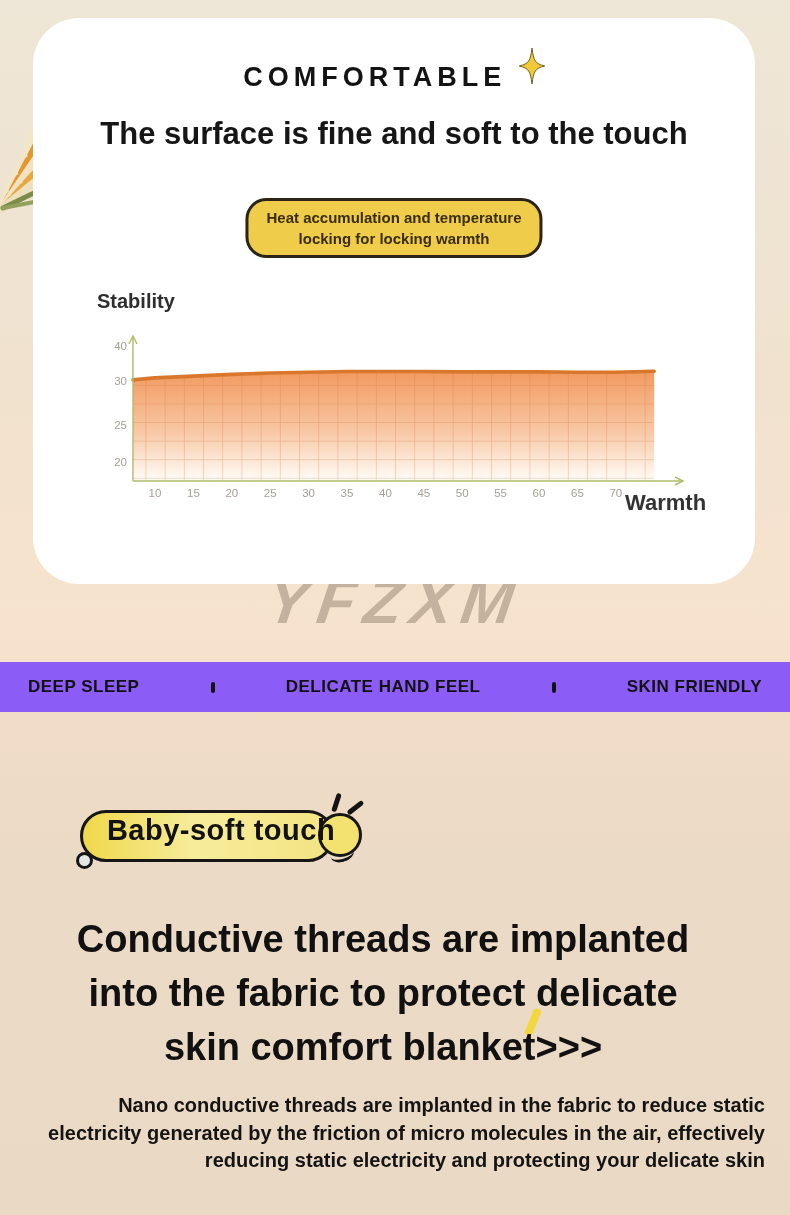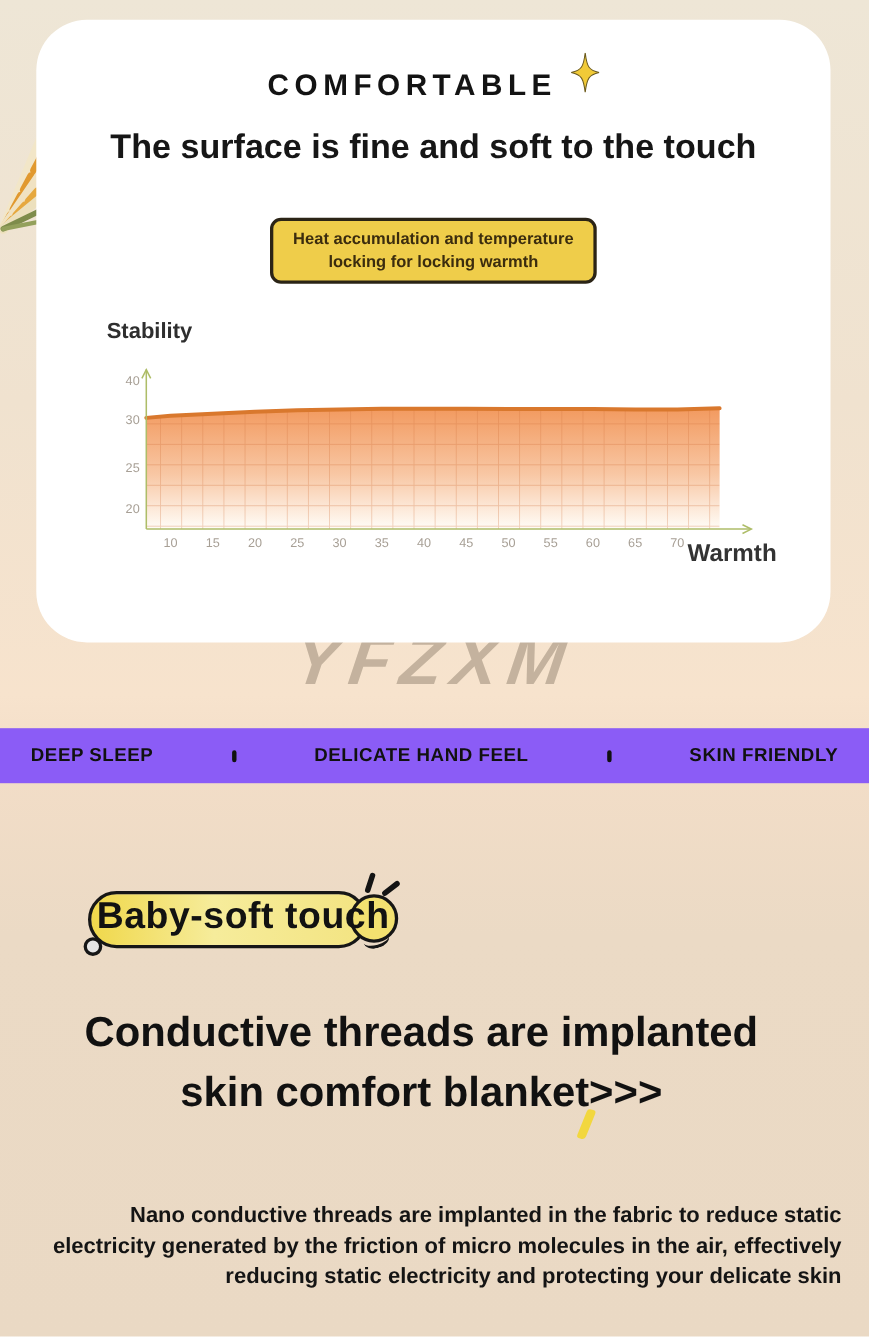--- a/index.html
+++ b/index.html
@@ -18,21 +18,21 @@
   .eyebrow{
     display:inline-block;font-size:27px;font-weight:800;letter-spacing:5px;
     color:#131313;vertical-align:middle;
   }
   .sparkle{display:inline-block;vertical-align:top;margin-left:8px;margin-top:-14px;}
   .headline{
     left:0;top:98px;width:100%;text-align:center;font-size:31px;font-weight:800;color:#161616;
   }
   .heat-badge{
     left:50%;top:180px;transform:translateX(-50%);
-    background:#efcd4a;border:3px solid #2b2416;border-radius:10px;
+    background:#efcd4a;border:3px solid #2b2416;border-radius:21px;
     padding:6px 18px;text-align:center;color:#3b2c0e;
     font-size:15px;font-weight:700;line-height:1.4;white-space:nowrap;
   }
   .chart-title{left:64px;top:272px;font-size:20px;font-weight:800;color:#2e2e2e;}
   .chart-svg{left:75px;top:312px;}
   .xaxis-title{left:592px;top:472px;font-size:22px;font-weight:800;color:#333;}
   
   .wheat{left:0;top:110px;z-index:1;}
   .watermark{
     left:0;top:566px;width:100%;text-align:center;z-index:1;
@@ -64,21 +64,21 @@
   }
   .antenna{position:absolute;width:4.5px;height:19px;background:#141414;border-radius:3px;}
   .antenna-1{right:24px;top:-17px;transform:rotate(18deg);}
   .antenna-2{right:5px;top:-12px;transform:rotate(52deg);}
   .baby-foot{
     position:absolute;left:-4px;bottom:-7px;width:11px;height:11px;border-radius:50%;
     border:3.5px solid #161616;background:#e6e6e6;
   }
   .baby-label{
     position:absolute;left:0;top:4px;width:100%;text-align:center;
-    font-size:34px;font-weight:800;color:#121212;letter-spacing:.5px;
+    font-size:29px;font-weight:800;color:#121212;letter-spacing:.5px;
   }
   .big-heading{
     left:0;top:912px;width:766px;text-align:center;z-index:2;
     font-size:38px;font-weight:800;color:#111;line-height:54px;
   }
   .yellow-tick{
     left:529px;top:1008px;width:8px;height:28px;background:#f2d73e;
     border-radius:3px;transform:rotate(14deg) skewX(-8deg);z-index:1;
   }
   .body-text{
@@ -182,16 +182,17 @@
   <div class="antenna antenna-2"></div>
   <div class="baby-smile"></div>
   <div class="baby-foot"></div>
   <div class="baby-label">Baby-soft touch</div>
 </div>
 
 <div class="abs yellow-tick"></div>
 
 <div class="abs big-heading">
   <div>Conductive threads are implanted</div>
+  <div>into the fabric to protect delicate</div>
   <div>skin comfort blanket&gt;&gt;&gt;</div>
 </div>
 
 <div class="abs body-text">Nano conductive threads are implanted in the fabric to reduce static electricity generated by the friction of micro molecules in the air, effectively reducing static electricity and protecting your delicate skin</div>
 
 </body></html>

